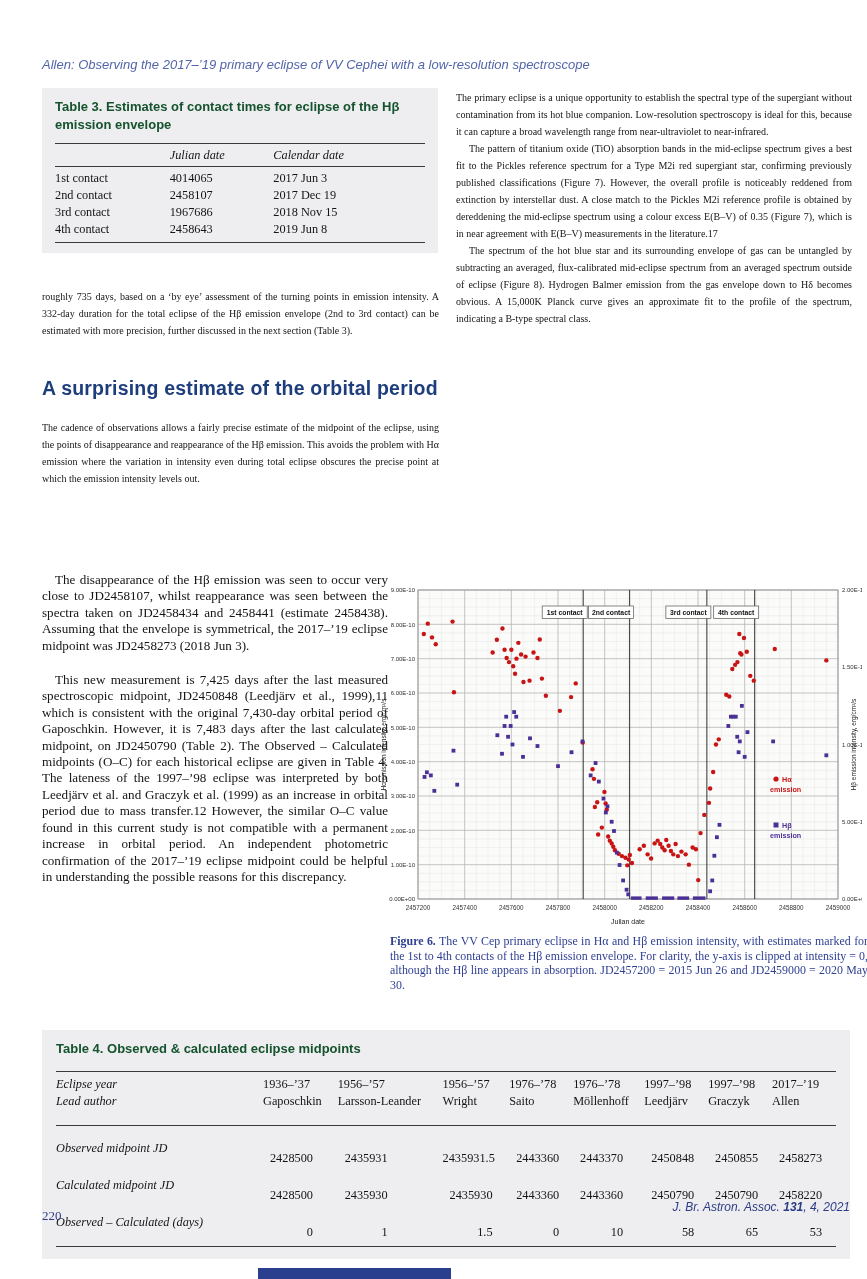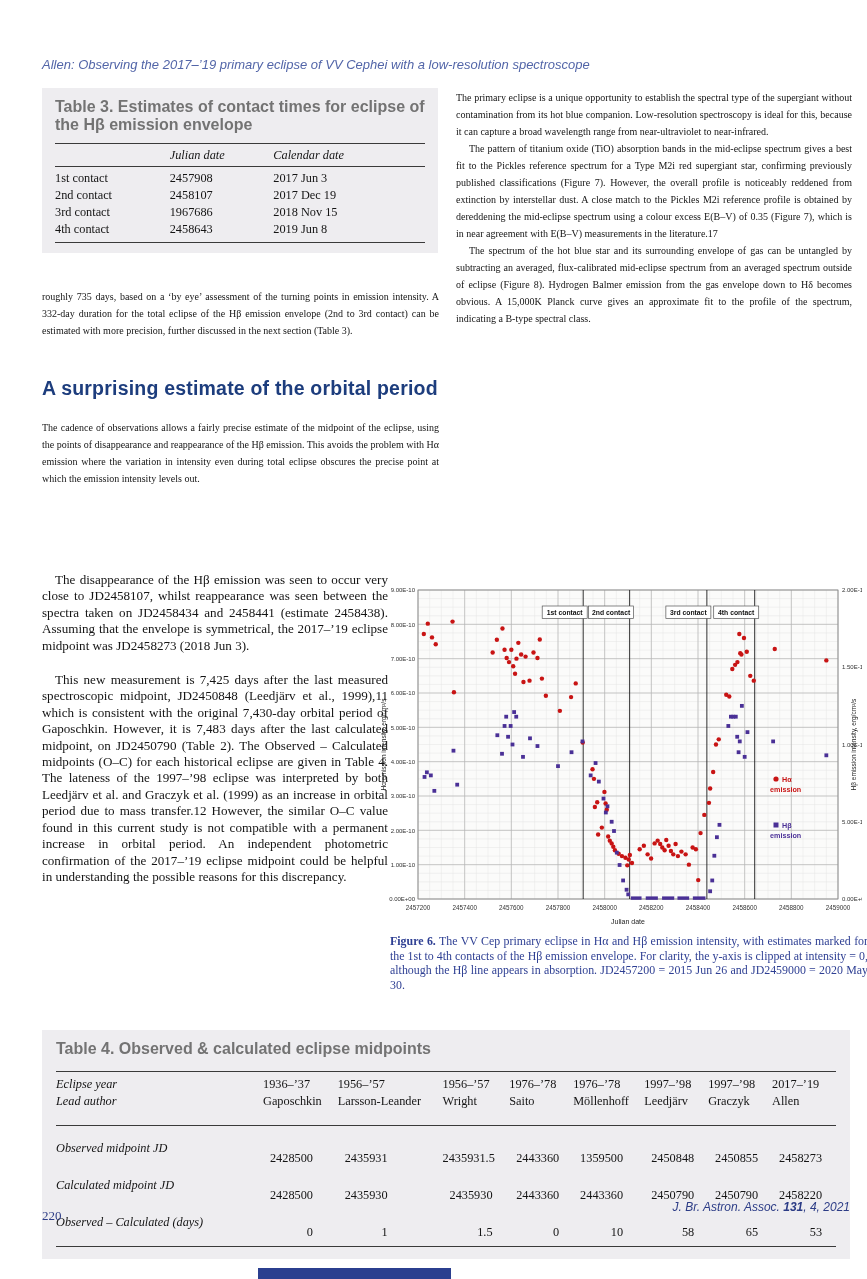--- a/index.html
+++ b/index.html
@@ -18,21 +18,21 @@
   }
   .sec-heading{
     font-family:"Liberation Sans",sans-serif;font-weight:bold;
     font-size:19.5px;line-height:23px;color:#1d3d7d;letter-spacing:.2px;
   }
   .left-heading{margin-top:38px;margin-bottom:19px;}
   .right-heading{margin-bottom:11px;}
   .graybox{background:#eeedf0;box-sizing:border-box;}
   .box-title{
     font-family:"Liberation Sans",sans-serif;font-weight:bold;
-    font-size:16px;line-height:18px;color:#737373;
+    font-size:13px;line-height:18px;color:#14532d;
   }
   
   .t3box{left:42px;top:88px;width:396px;padding:10px 13px 10px 13px;}
   .t3 table{width:100%;border-collapse:collapse;margin-top:9px;font-size:12.3px;}
   .t3 th{font-style:italic;font-weight:normal;text-align:left;padding:4px 0 3px 0;
          border-top:1px solid #3a3a3a;border-bottom:1px solid #3a3a3a;}
   .t3 td{padding:1px 0;}
   .t3 tr.last td{padding-bottom:5px;border-bottom:1px solid #3a3a3a;}
   .t3 .c1{width:31%;}.t3 .c2{width:28%;}.t3 .c3{width:41%;}
   
@@ -69,21 +69,21 @@
     <thead>
       <tr>
         <th class="c1"></th>
         <th class="c2">Julian date</th>
         <th class="c3">Calendar date</th>
       </tr>
     </thead>
     <tbody>
       <tr style="line-height:13.5px;">
         <td style="padding-top:5px;">1st contact</td>
-        <td style="padding-top:5px;">2457908</td>
+        <td style="padding-top:5px;">4014065</td>
         <td style="padding-top:5px;">2017 Jun 3</td>
       </tr>
       <tr>
         <td>2nd contact</td>
         <td>2458107</td>
         <td>2017 Dec 19</td>
       </tr>
       <tr>
         <td>3rd contact</td>
         <td>1967686</td>
@@ -440,21 +440,21 @@
         <th>Allen</th>
       </tr>
     </thead>
     <tbody>
       <tr class="d1">
         <td class="rowlab">Observed midpoint JD</td>
         <td><span class="num">2428500</span></td>
         <td><span class="num">2435931</span></td>
         <td><span class="num">2435931.5</span></td>
         <td><span class="num">2443360</span></td>
-        <td><span class="num">1359500</span></td>
+        <td><span class="num">2443370</span></td>
         <td><span class="num">2450848</span></td>
         <td><span class="num">2450855</span></td>
         <td><span class="num">2458273</span></td>
       </tr>
       <tr>
         <td class="rowlab">Calculated midpoint JD</td>
         <td><span class="num">2428500</span></td>
         <td><span class="num">2435930</span></td>
         <td><span class="num">2435930</span></td>
         <td><span class="num">2443360</span></td>

